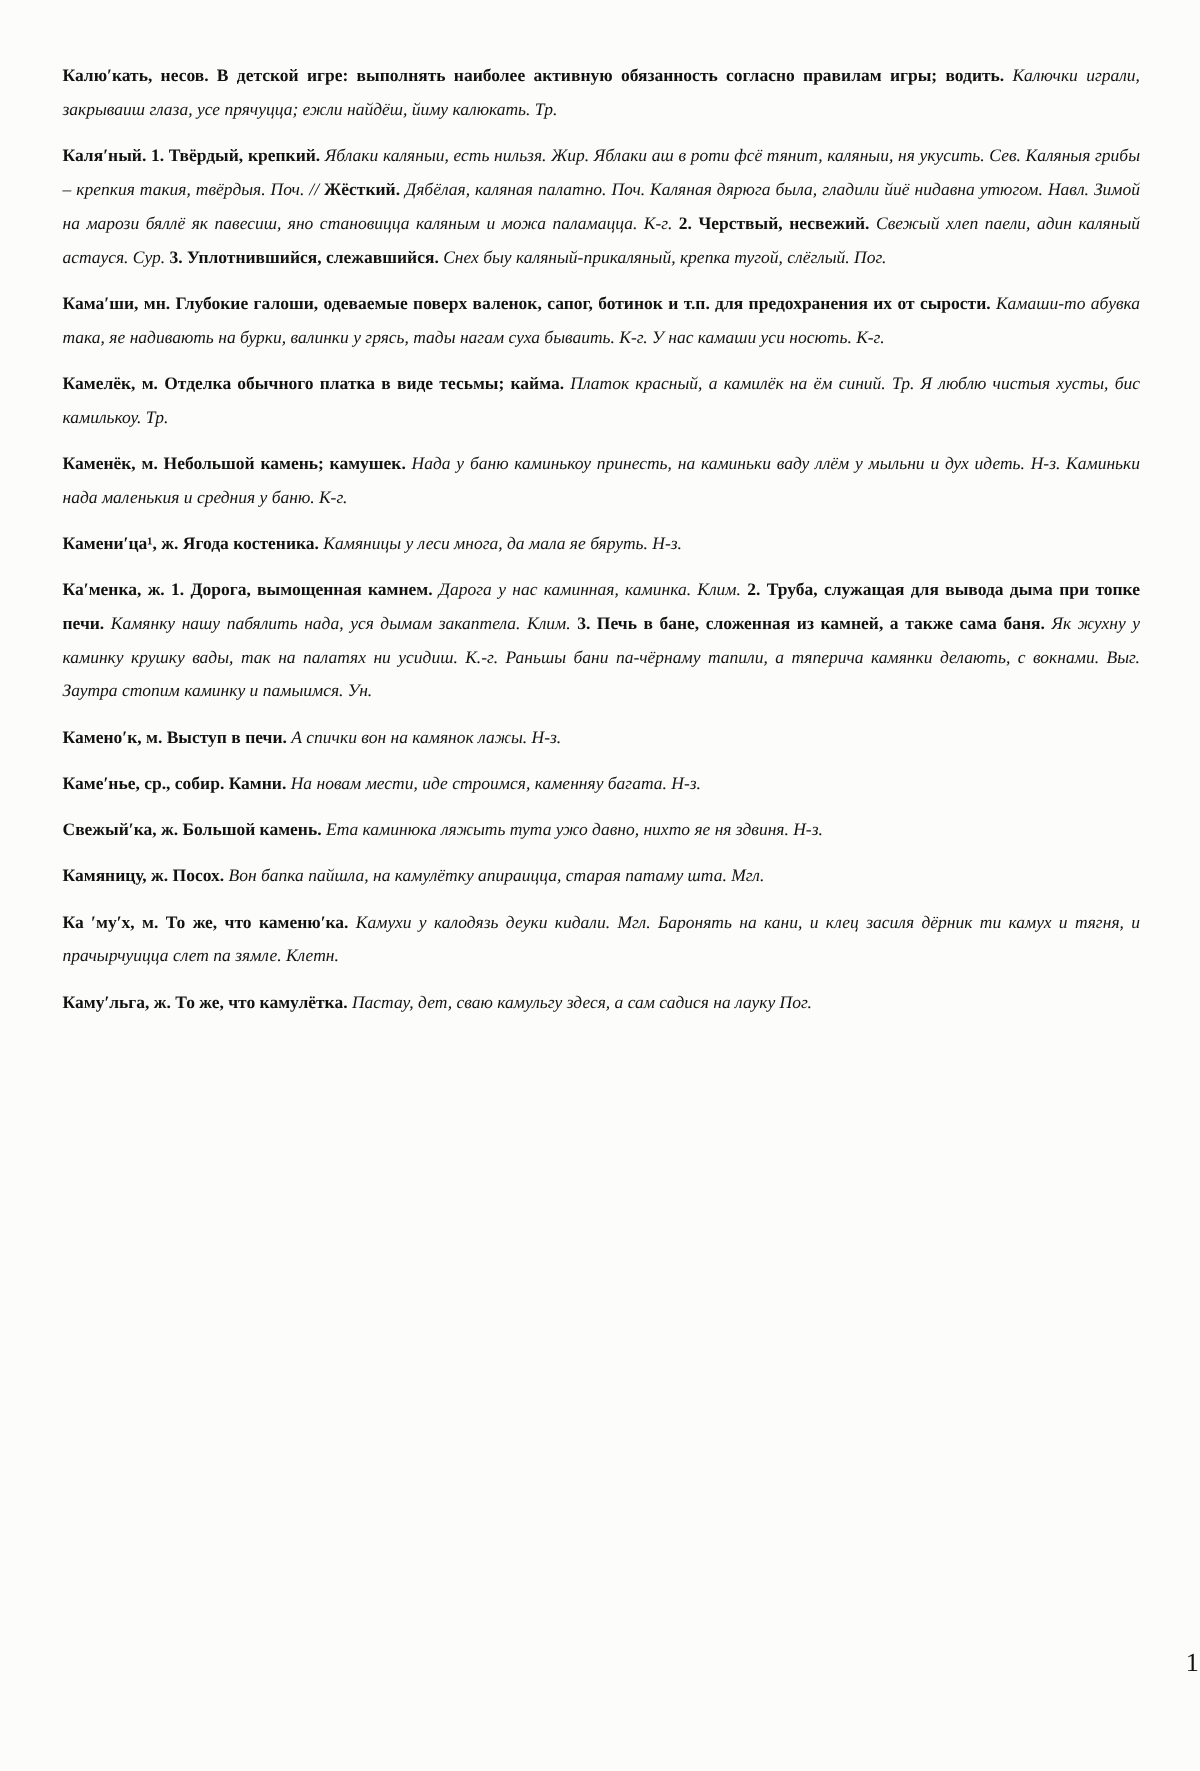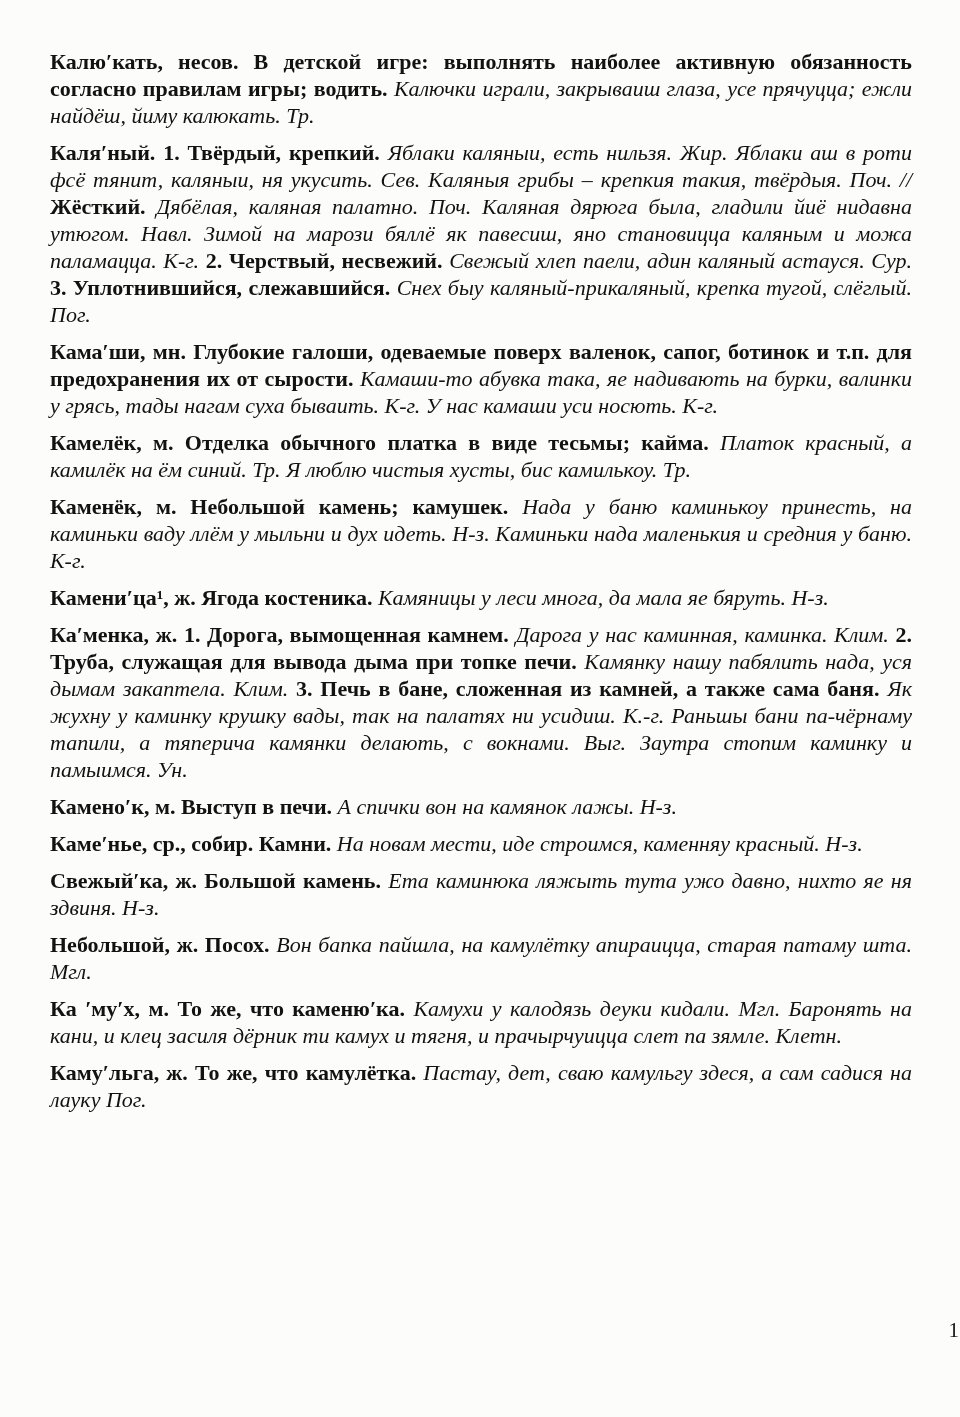--- a/index.html
+++ b/index.html
@@ -13,21 +13,21 @@
     color: #121212;
   }
   .text-block {
     position: absolute;
     left: 50px;
     top: 48px;
     width: 862px;
   }
   .entry {
     margin: 0 0 10px 0;
-    font-size: 22px;
+    font-size: 14px;
     line-height: 27px;
     text-align: justify;
     text-justify: inter-word;
   }
   .seg-bold   { font-weight: bold; font-style: normal; }
   .seg-italic { font-style: italic; font-weight: normal; }
   .page-number {
     position: absolute;
     top: 1318px;
     left: 0;
@@ -44,20 +44,20 @@
 <main>
   <div class="text-block">
       <p class="entry"><span class="seg-bold">Калю′кать, несов. В детской игре: выполнять наиболее активную обязанность согласно правилам игры; водить. </span><span class="seg-italic">Калючки играли, закрываиш глаза, усе прячуцца; ежли найдёш, йиму калюкать. Тр.</span></p>
       <p class="entry"><span class="seg-bold">Каля′ный. 1. Твёрдый, крепкий. </span><span class="seg-italic">Яблаки каляныи, есть нильзя. Жир. Яблаки аш в роти фсё тянит, каляныи, ня укусить. Сев. Каляныя грибы – крепкия такия, твёрдыя. Поч. // </span><span class="seg-bold">Жёсткий. </span><span class="seg-italic">Дябёлая, каляная палатно. Поч. Каляная дярюга была, гладили йиё нидавна утюгом. Навл. Зимой на марози бяллё як павесиш, яно становицца каляным и можа паламацца. К-г. </span><span class="seg-bold">2. Черствый, несвежий. </span><span class="seg-italic">Свежый хлеп паели, адин каляный астауся. Сур. </span><span class="seg-bold">3. Уплотнившийся, слежавшийся. </span><span class="seg-italic">Снех быу каляный-прикаляный, крепка тугой, слёглый. Пог.</span></p>
       <p class="entry"><span class="seg-bold">Кама′ши, мн. Глубокие галоши, одеваемые поверх валенок, сапог, ботинок и т.п. для предохранения их от сырости. </span><span class="seg-italic">Камаши-то абувка така, яе надивають на бурки, валинки у грясь, тады нагам суха бываить. К-г. У нас камаши уси носють. К-г.</span></p>
       <p class="entry"><span class="seg-bold">Камелёк, м. Отделка обычного платка в виде тесьмы; кайма. </span><span class="seg-italic">Платок красный, а камилёк на ём синий. Тр. Я люблю чистыя хусты, бис камилькоу. Тр.</span></p>
       <p class="entry"><span class="seg-bold">Каменёк, м. Небольшой камень; камушек. </span><span class="seg-italic">Нада у баню каминькоу принесть, на каминьки ваду ллём у мыльни и дух идеть. Н-з. Каминьки нада маленькия и средния у баню. К-г.</span></p>
       <p class="entry"><span class="seg-bold">Камени′ца¹, ж. Ягода костеника. </span><span class="seg-italic">Камяницы у леси многа, да мала яе бяруть. Н-з.</span></p>
       <p class="entry"><span class="seg-bold">Ка′менка, ж. 1. Дорога, вымощенная камнем. </span><span class="seg-italic">Дарога у нас каминная, каминка. Клим. </span><span class="seg-bold">2. Труба, служащая для вывода дыма при топке печи. </span><span class="seg-italic">Камянку нашу пабялить нада, уся дымам закаптела. Клим. </span><span class="seg-bold">3. Печь в бане, сложенная из камней, а также сама баня. </span><span class="seg-italic">Як жухну у каминку крушку вады, так на палатях ни усидиш. К.-г. Раньшы бани па-чёрнаму тапили, а тяперича камянки делають, с вокнами. Выг. Заутра стопим каминку и памыимся. Ун.</span></p>
       <p class="entry"><span class="seg-bold">Камено′к, м. Выступ в печи. </span><span class="seg-italic">А спички вон на камянок лажы. Н-з.</span></p>
-      <p class="entry"><span class="seg-bold">Каме′нье, ср., собир. Камни. </span><span class="seg-italic">На новам мести, иде строимся, каменняу красный. Н-з.</span></p>
+      <p class="entry"><span class="seg-bold">Каме′нье, ср., собир. Камни. </span><span class="seg-italic">На новам мести, иде строимся, каменняу багата. Н-з.</span></p>
       <p class="entry"><span class="seg-bold">Свежый′ка, ж. Большой камень. </span><span class="seg-italic">Ета каминюка ляжыть тута ужо давно, нихто яе ня здвиня. Н-з.</span></p>
-      <p class="entry"><span class="seg-bold">Небольшой, ж. Посох. </span><span class="seg-italic">Вон бапка пайшла, на камулётку апираицца, старая патаму шта. Мгл.</span></p>
+      <p class="entry"><span class="seg-bold">Камяницу, ж. Посох. </span><span class="seg-italic">Вон бапка пайшла, на камулётку апираицца, старая патаму шта. Мгл.</span></p>
       <p class="entry"><span class="seg-bold">Ка ′му′х, м. То же, что каменю′ка. </span><span class="seg-italic">Камухи у калодязь деуки кидали. Мгл. Баронять на кани, и клец засиля дёрник ти камух и тягня, и прачырчуицца слет па зямле. Клетн.</span></p>
       <p class="entry"><span class="seg-bold">Каму′льга, ж. То же, что камулётка. </span><span class="seg-italic">Пастау, дет, сваю камульгу здеся, а сам садися на лауку Пог.</span></p>
     </div>
   <div class="page-number">134</div>
 </main>
 
 </body></html>

